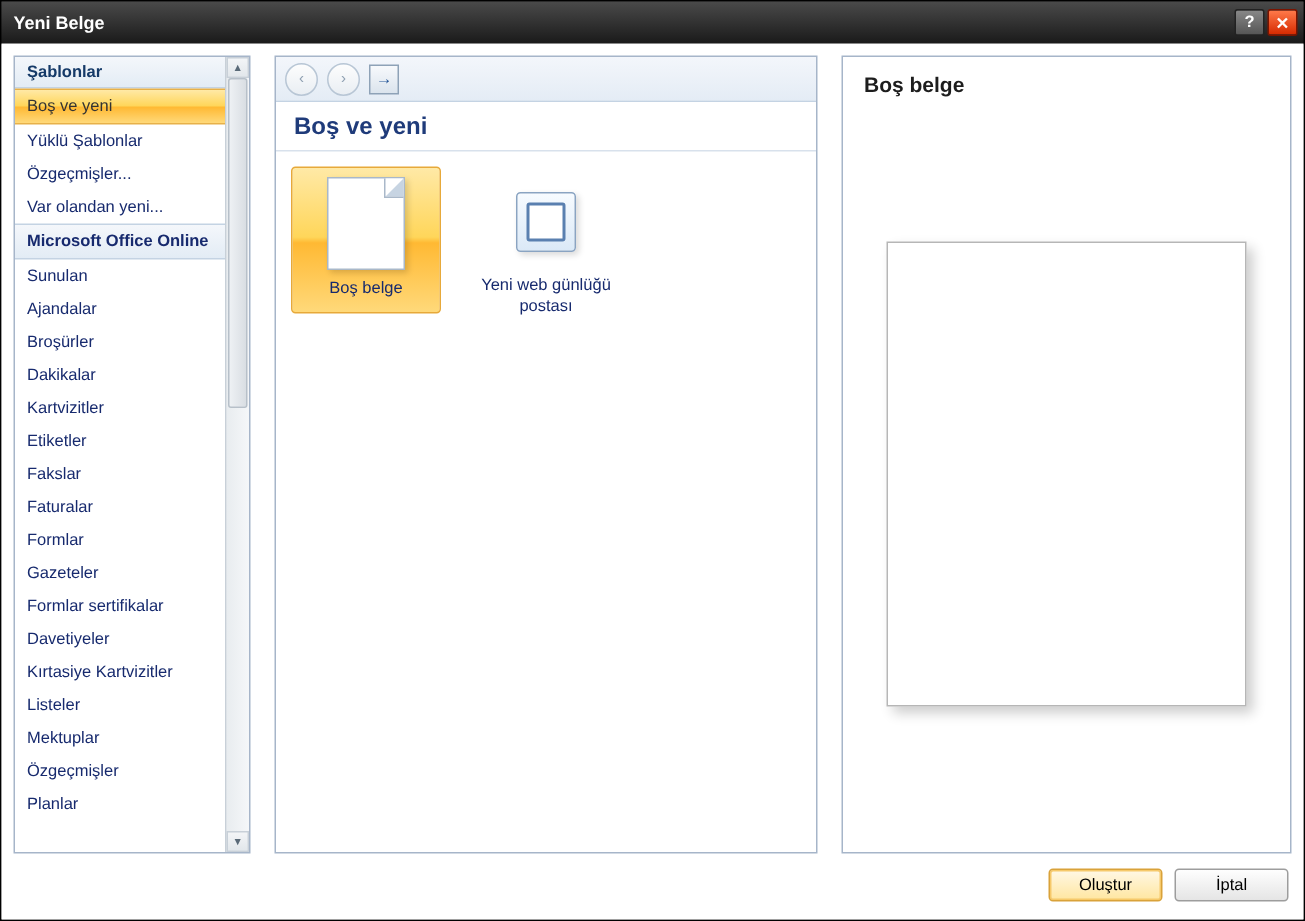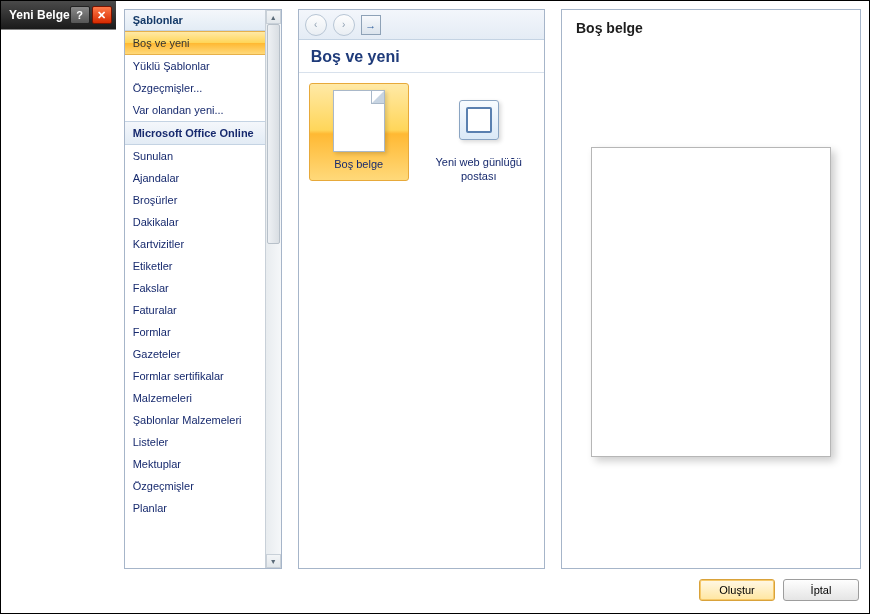--- a/index.html
+++ b/index.html
@@ -11,21 +11,21 @@
     height: 614px;
     overflow: hidden;
     position: relative;
   }
   .window {
     width: 870px;
     height: 614px;
     background: linear-gradient(to bottom, #3a3a3a 0, #0a0a0a 28px, #ffffff 29px);
     border: 1px solid #000;
     display: flex;
-    flex-direction: row;
+    flex-direction: column;
   }
   .titlebar {
     height: 28px;
     background: linear-gradient(to bottom, #4a4a4a, #1a1a1a);
     display: flex;
     align-items: center;
     padding: 0 4px 0 8px;
     color: #fff;
     font-weight: bold;
     font-size: 12px;
@@ -300,22 +300,22 @@
               <div class="side-item">Ajandalar</div>
               <div class="side-item">Broşürler</div>
               <div class="side-item">Dakikalar</div>
               <div class="side-item">Kartvizitler</div>
               <div class="side-item">Etiketler</div>
               <div class="side-item">Fakslar</div>
               <div class="side-item">Faturalar</div>
               <div class="side-item">Formlar</div>
               <div class="side-item">Gazeteler</div>
               <div class="side-item">Formlar sertifikalar</div>
-              <div class="side-item">Malzemeleri</div>
-              <div class="side-item">Şablonlar Malzemeleri</div>
+              <div class="side-item">Davetiyeler</div>
+              <div class="side-item">Kırtasiye Kartvizitler</div>
               <div class="side-item">Listeler</div>
               <div class="side-item">Mektuplar</div>
               <div class="side-item">Özgeçmişler</div>
               <div class="side-item">Planlar</div>
             </div>
         </div>
         <div class="sidebar-scroll">
           <div class="scroll-arrow up">
               <span>▲</span>
             </div>

